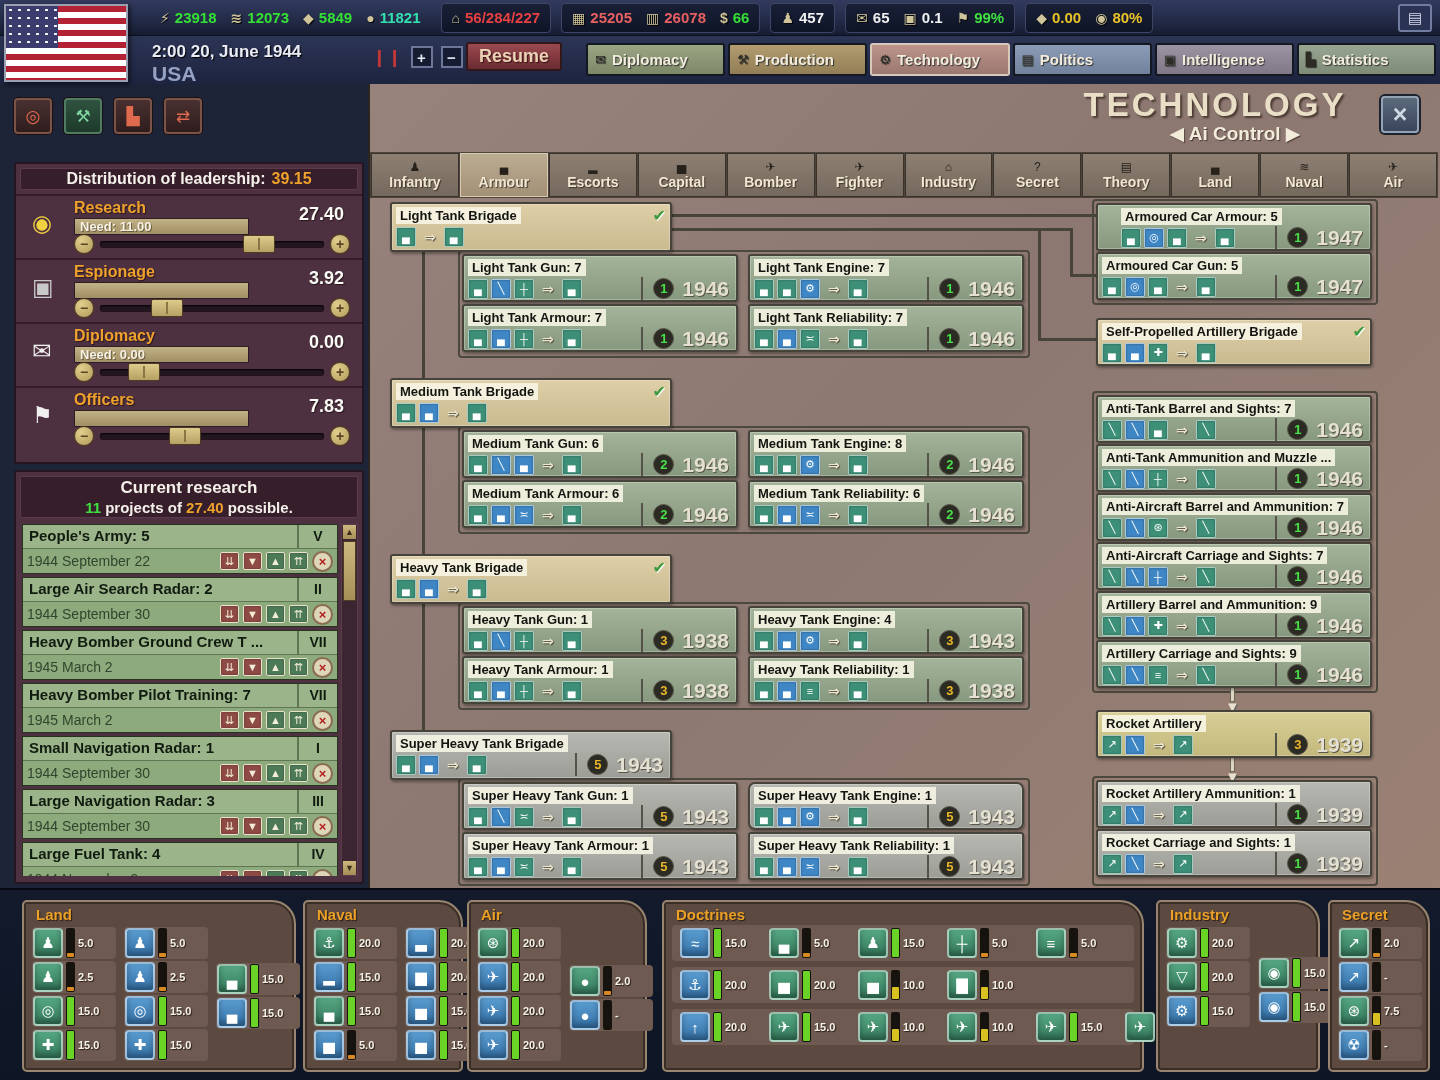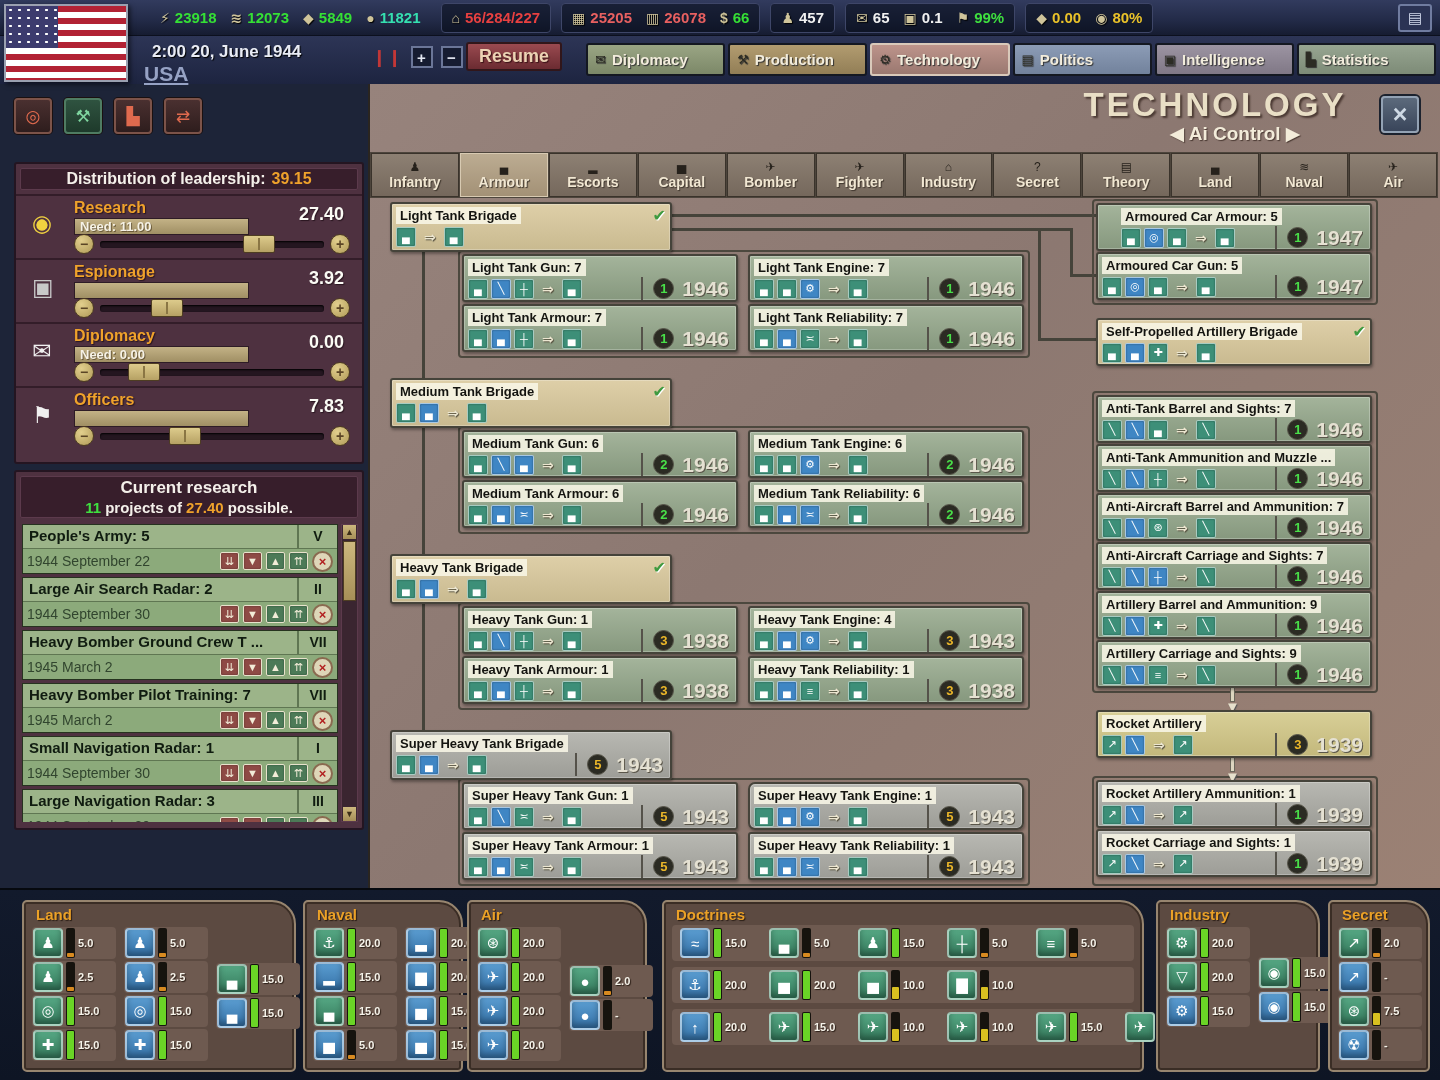--- a/index.html
+++ b/index.html
@@ -23,21 +23,21 @@
   
   #statusrow { position:absolute; left:0; top:36px; width:1440px; height:48px;
     background:linear-gradient(#2d3556,#1d2440); }
   #flag { position:absolute; left:4px; top:4px; width:124px; height:78px; z-index:5;
     border:2px solid #9aa0b0; box-shadow:2px 2px 5px rgba(0,0,0,.6);
     background:repeating-linear-gradient(#b22234 0 6px,#ffffff 6px 12px); }
   #flag .canton { position:absolute; left:0; top:0; width:52px; height:42px; background:#3c3b6e;
     background-image:radial-gradient(#fff 1.1px,transparent 1.5px); background-size:9px 8px; }
   #datetime { position:absolute; left:152px; top:6px; color:#e9ecf5; font-size:17px; font-weight:bold;
     text-shadow:1px 1px 1px #000; }
-  #country { position:absolute; left:144px; top:26px; color:#96a2c4; font-size:21px; font-weight:bold;text-decoration:underline; }
+  #country { position:absolute; left:152px; top:26px; color:#96a2c4; font-size:21px; font-weight:bold; }
   #speedctrl { position:absolute; left:372px; top:10px; display:flex; gap:8px; align-items:center; }
   #pause-ico { color:#c23737; font-weight:bold; font-size:17px; letter-spacing:1px; }
   .spd { width:22px; height:22px; background:#161c31; border:2px solid #6b7698; color:#e4e8f2;
     font-weight:bold; font-size:15px; display:flex; align-items:center; justify-content:center; cursor:pointer; }
   #resume-btn { position:absolute; left:466px; top:6px; width:96px; height:29px;
     background:linear-gradient(#9a4a50,#6b2b31); border:2px solid #31161a; border-radius:3px;
     color:#ecd2b4; font-weight:bold; font-size:18px; text-align:center; line-height:25px;
     text-shadow:1px 1px 1px #3a1216; cursor:pointer; }
   #navtabs { position:absolute; left:586px; top:7px; width:850px; height:33px; display:flex; gap:3px; }
   .navtab { flex:1; border:2px solid #141821; border-radius:3px; display:flex; align-items:center;
@@ -135,21 +135,21 @@
     background:radial-gradient(circle at 35% 30%,#e2cf8d,#b09a58); border:1px solid #4e3d22;
     color:#5a4526; font-weight:bold; font-size:14px; text-align:center; line-height:18px; cursor:pointer; }
   .sbtn.minus { left:0; } .sbtn.plus { right:0; }
   .strack { position:absolute; left:26px; right:26px; top:8px; height:7px; background:#241620;
     border-radius:3px; box-shadow:inset 0 1px 2px #000; }
   .shandle { position:absolute; top:2px; width:32px; height:18px; border:1px solid #4e3d22; border-radius:2px;
     background:linear-gradient(#ddcb8c,#b6a164); cursor:pointer; }
   .shandle::after { content:""; position:absolute; left:14px; top:2px; bottom:2px; width:2px; background:#8a7644; }
 
   
-  #research { position:absolute; left:14px; top:470px; width:350px; height:360px;
+  #research { position:absolute; left:14px; top:470px; width:350px; height:414px;
     background:#4e3140; border:2px solid #241521; border-radius:3px; }
   #res-head { margin:4px; height:42px; background:#371e2b; border:1px solid #5c3a4c; border-radius:2px;
     text-align:center; color:#f4f0ea; }
   #res-title { font-size:17px; font-weight:bold; line-height:22px; }
   #res-sub { font-size:15px; font-weight:bold; line-height:18px; }
   #res-sub .cnt { color:#3fe03f; } #res-sub .pos { color:#efa22b; }
   #res-list { position:absolute; left:6px; top:52px; width:316px; bottom:6px; display:flex;
     flex-direction:column; gap:3px; overflow:hidden; }
   .ritem { border:1px solid #26331f; }
   .rtop { display:flex; height:24px; background:#9cb489; border-bottom:1px solid #5f7652; }
@@ -506,21 +506,21 @@
           <span class="tarrow">⇒</span>
           <span class="cicon g">▄</span>
           <span class="badgewrap">
             <span class="badge g">2</span>
             <span class="year">1946</span>
           </span>
         </div>
       </div>
       <div class="tbox green" style="left: 378px; top: 232px;">
         <div class="tname">
-          <span class="lbl">Medium Tank Engine: 6</span>
+          <span class="lbl">Medium Tank Engine: 8</span>
         </div>
         <div class="trow">
           <span class="cicon g">▄</span>
           <span class="cicon g">▄</span>
           <span class="cicon b">⚙</span>
           <span class="tarrow">⇒</span>
           <span class="cicon g">▄</span>
           <span class="badgewrap">
             <span class="badge g">2</span>
             <span class="year">1946</span>

